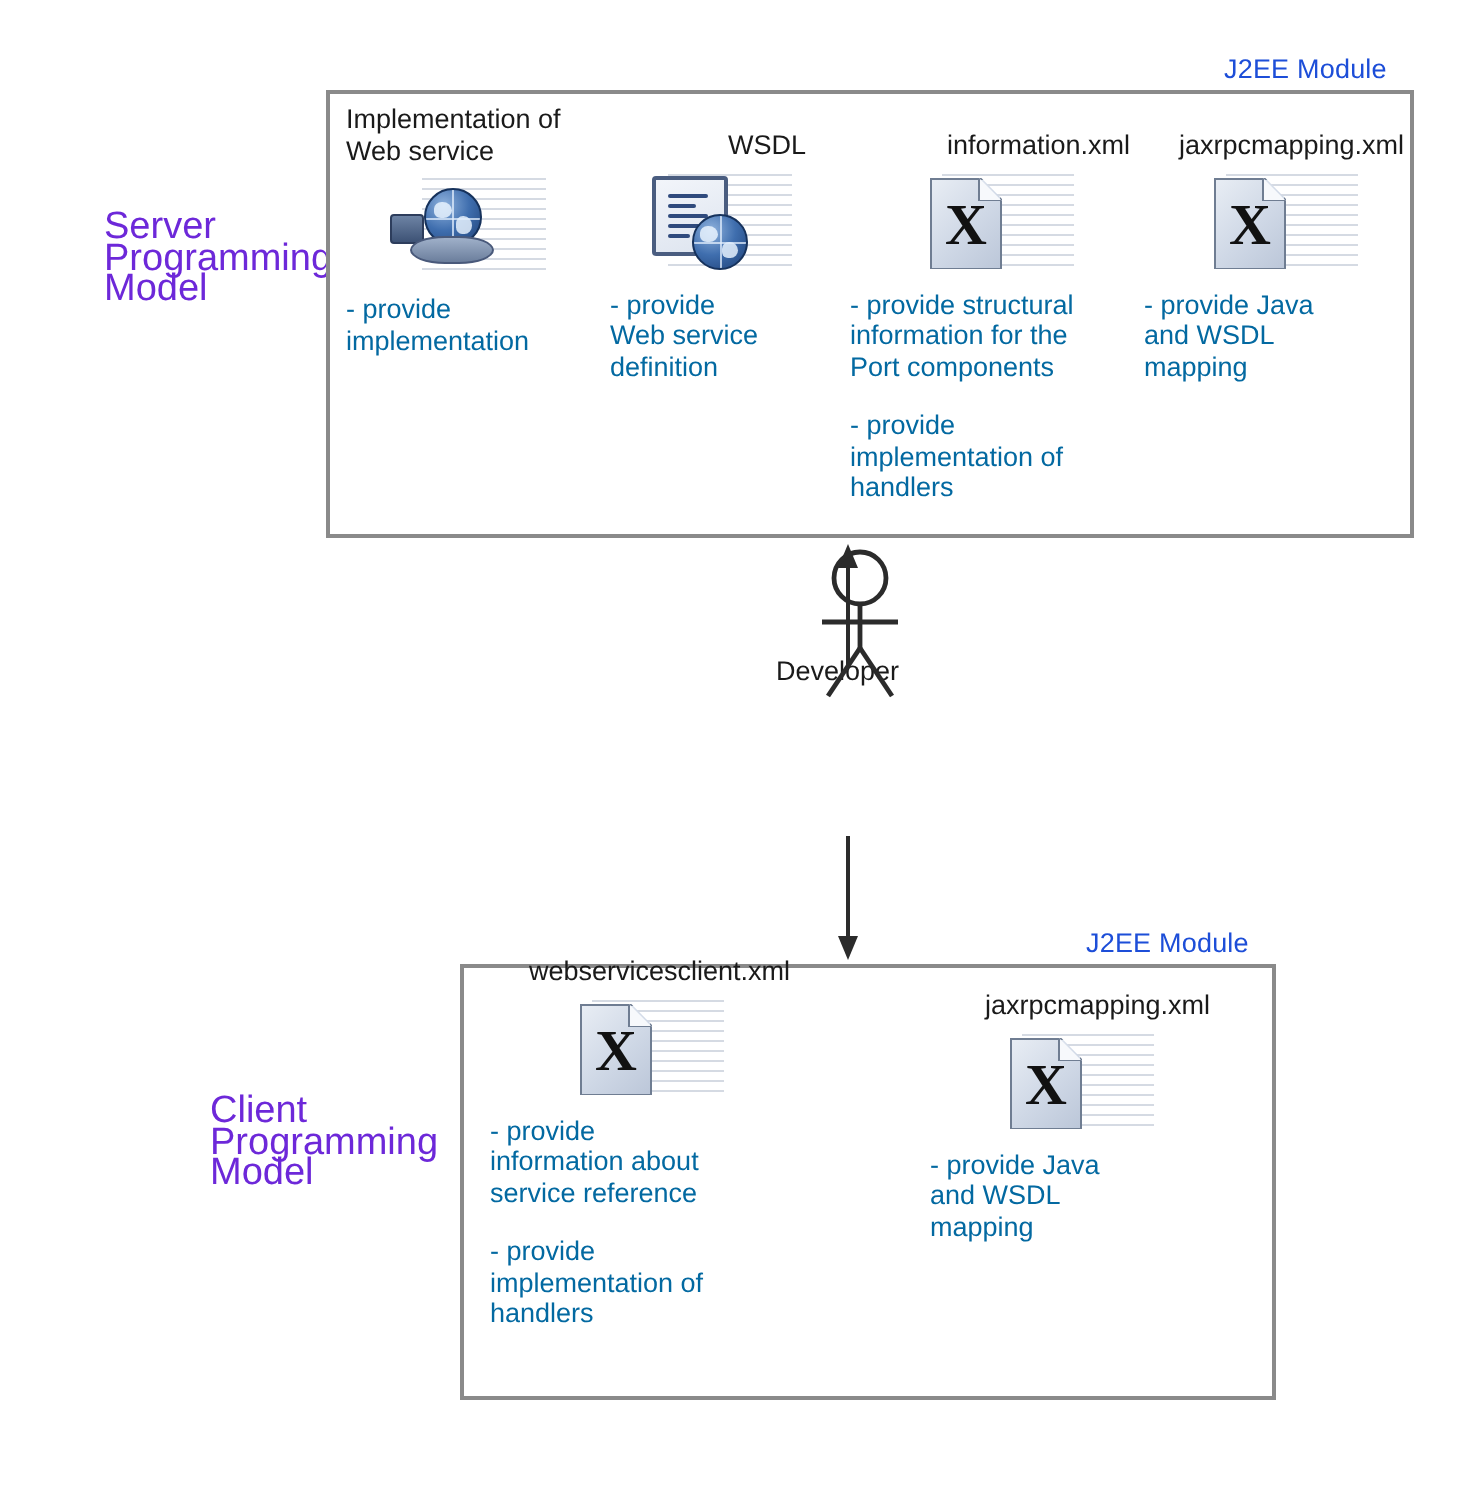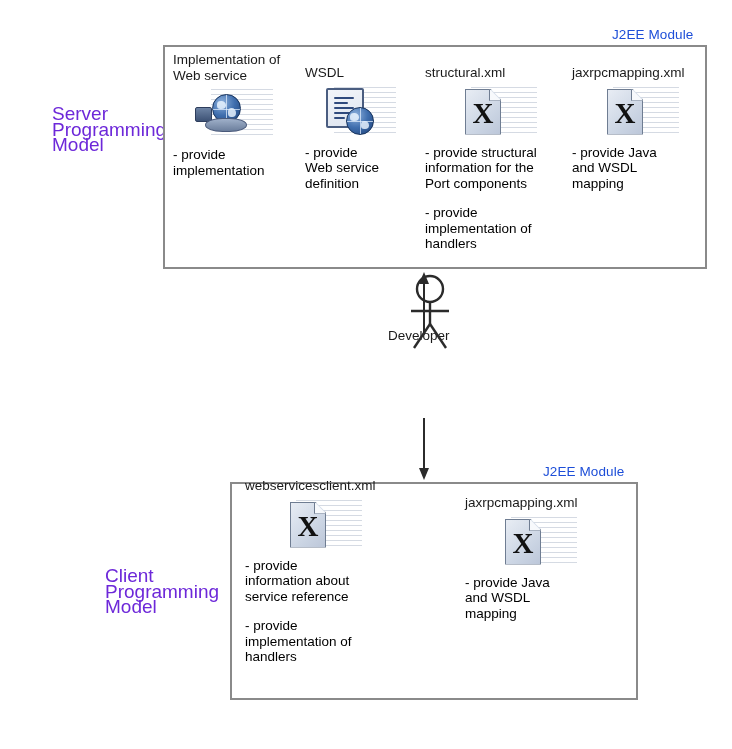--- a/index.html
+++ b/index.html
@@ -36,38 +36,38 @@
 
   
   .role-label{
     position:absolute;
     font-size:19px;
     line-height:15.5px;
     color:#6d28d9;
     white-space:pre-line;
   }
   #server-role-label{left:52px;top:106px;}
-  #client-role-label{left:105px;top:568px;}
+  #client-role-label{left:105px;top:548px;}
 
   
   .col{position:absolute;box-sizing:border-box;}
   .col-title{
     font-size:13.5px;
     line-height:15.5px;
     color:#1a1a1a;
     white-space:pre-line;
     margin-bottom:4px;
   }
-  .col-title.centered{text-align:left;}
+  .col-title.centered{text-align:right;}
   .icon-row{height:54px;position:relative;margin-bottom:6px;}
   .bullets{}
   .bullet{
     font-size:13.5px;
     line-height:15.5px;
-    color:#000000;
+    color:#0369a1;
     white-space:pre-line;
     margin-bottom:14px;
   }
   .bullet:last-child{margin-bottom:0;}
 
   
   #col-impl{left:173px;top:52px;width:115px;}
   #col-wsdl{left:305px;top:65px;width:98px;}
   #col-wsxml{left:425px;top:65px;width:140px;}
   #col-jaxrpc{left:572px;top:65px;width:130px;}
@@ -245,21 +245,21 @@
       </div>
     </div>
     <div class="bullets">
       <div class="bullet">- provide
 Web service
 definition</div>
     </div>
   </div>
 
   <div class="col" id="col-wsxml">
-    <div class="col-title centered">structural.xml</div>
+    <div class="col-title centered">information.xml</div>
     <div class="icon-row">
       <div class="icon-wrap center">
         <div class="icon-holder">
           <div class="streaks wide"></div>
           <div class="xml-icon">
             <div class="xml-page"></div>
               <div class="xml-fold"></div>
               <div class="xml-x">X</div>
           </div>
         </div>

